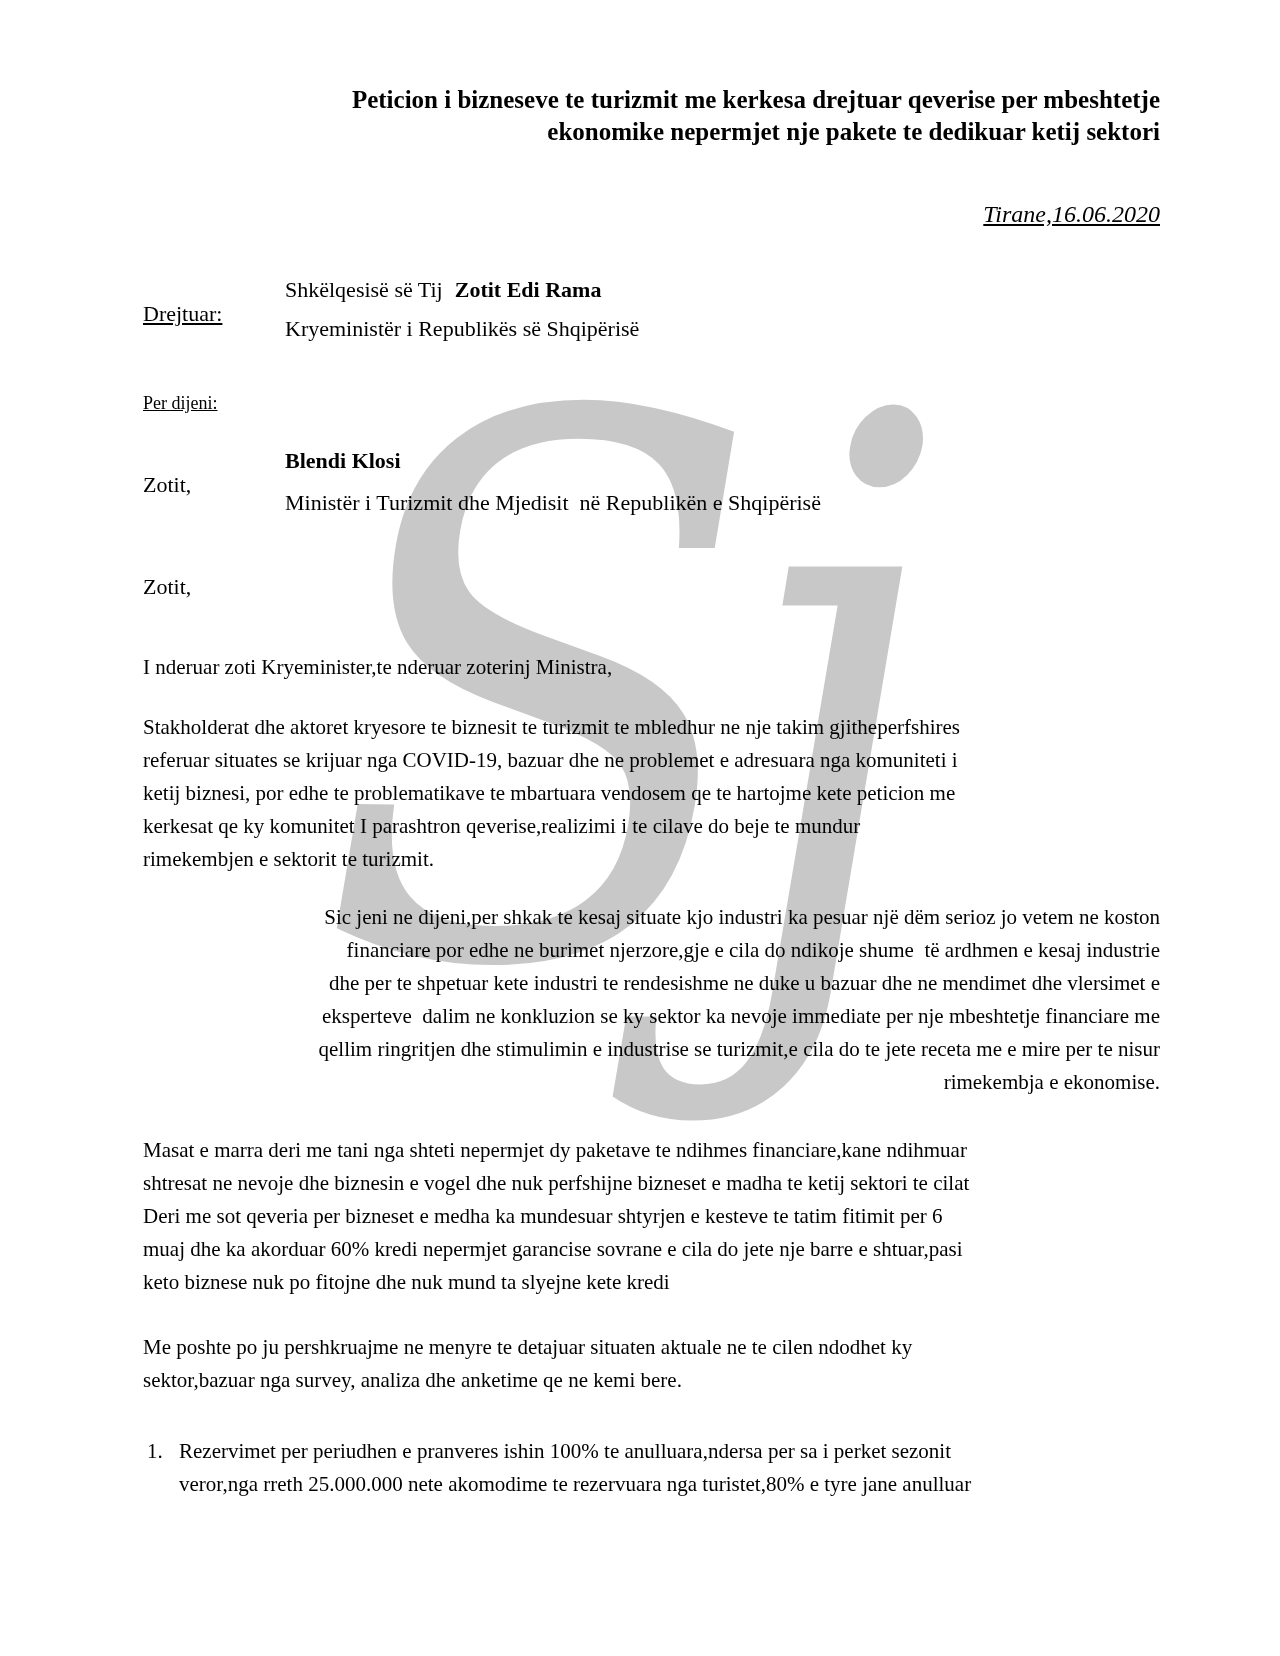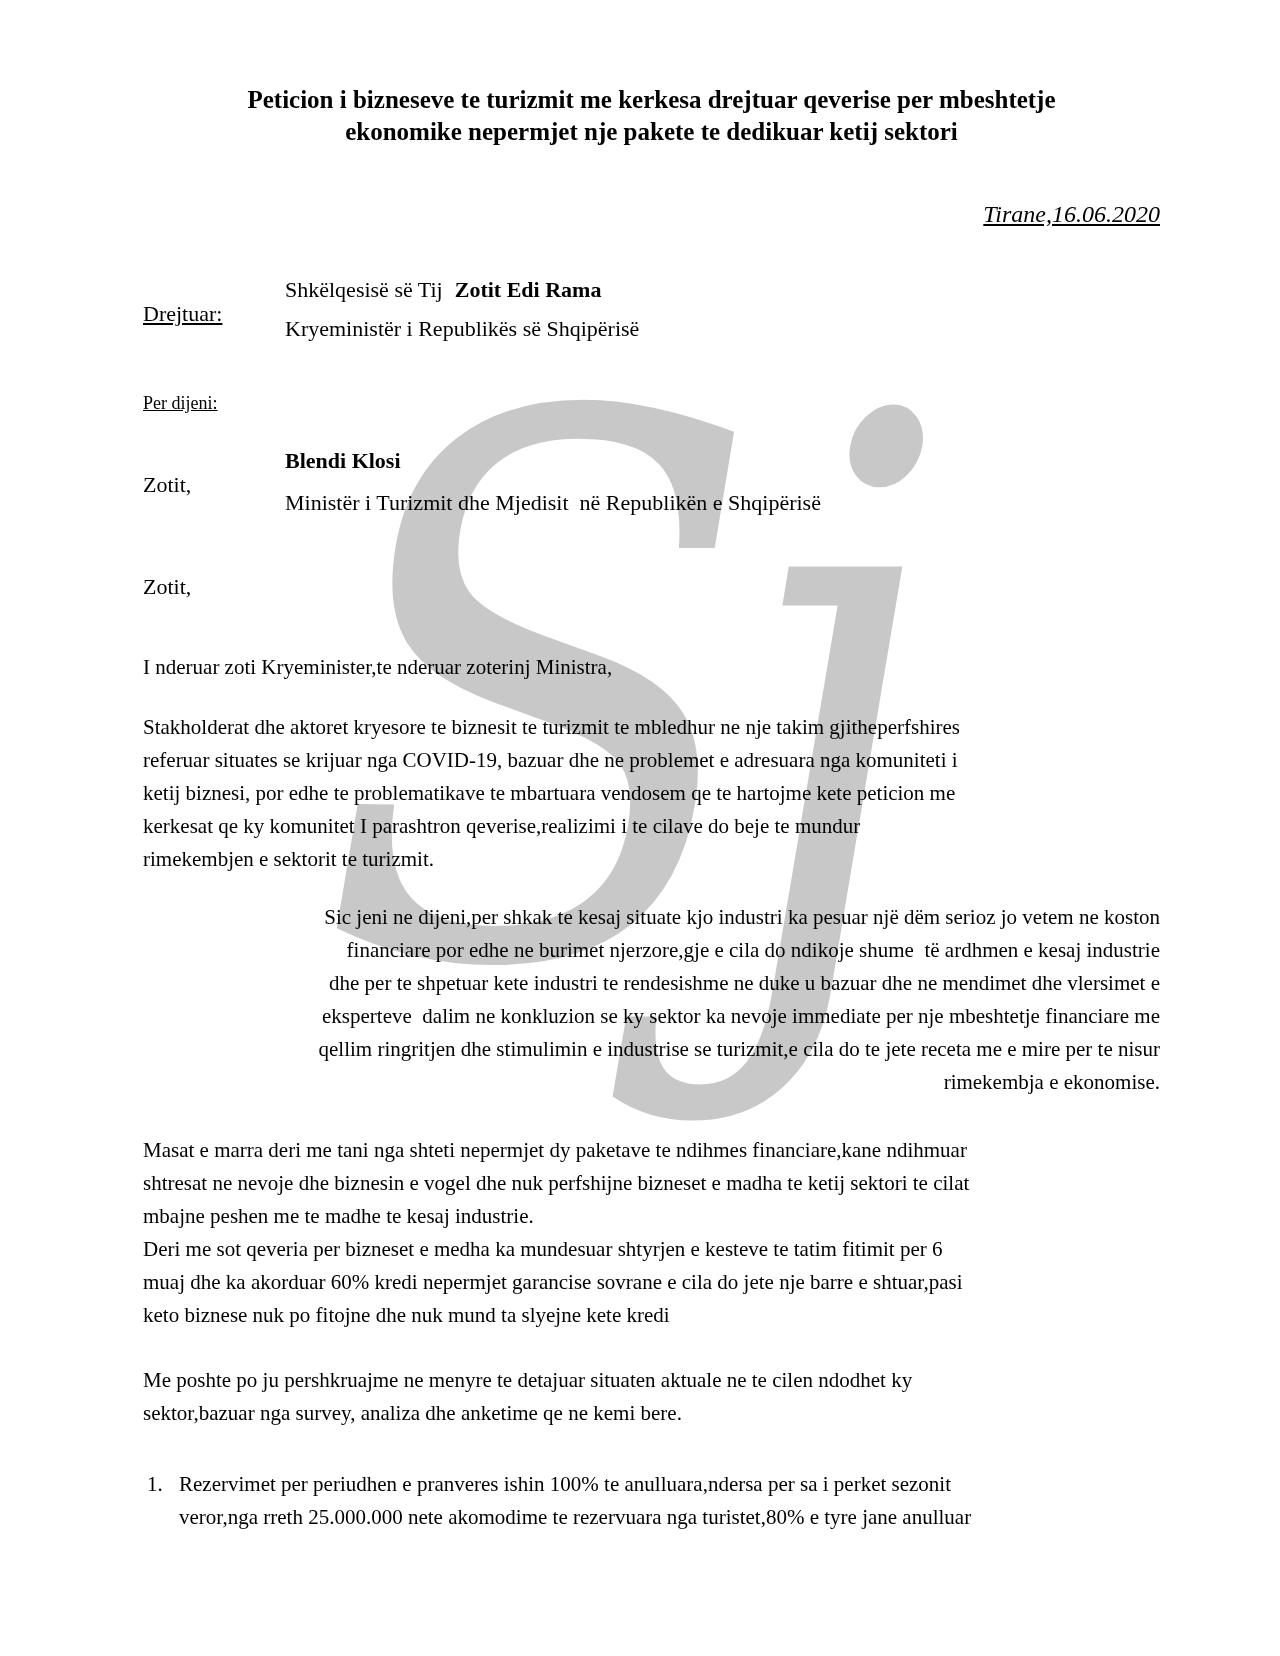--- a/index.html
+++ b/index.html
@@ -28,21 +28,21 @@
     transform-origin: top left;
     user-select: none;
     pointer-events: none;
   }
   .content {
     position: relative;
     z-index: 1;
     padding: 84px 120px 0 143px;
   }
   .title {
-    text-align: center;
+    text-align: right;
     font-weight: bold;
     font-size: 25px;
     line-height: 32px;
   }
   .title .line { white-space: pre-wrap; }
   .date-line {
     margin-top: 52px;
     text-align: right;
     font-style: italic;
     font-size: 24px;
@@ -131,21 +131,20 @@
       <div class="line">financiare por edhe ne burimet njerzore,gje e cila do ndikoje shume  të ardhmen e kesaj industrie</div>
       <div class="line">dhe per te shpetuar kete industri te rendesishme ne duke u bazuar dhe ne mendimet dhe vlersimet e</div>
       <div class="line">eksperteve  dalim ne konkluzion se ky sektor ka nevoje immediate per nje mbeshtetje financiare me</div>
       <div class="line">qellim ringritjen dhe stimulimin e industrise se turizmit,e cila do te jete receta me e mire per te nisur</div>
       <div class="line">rimekembja e ekonomise.</div>
     </div>
 
     <div class="para p3">
       <div class="line">Masat e marra deri me tani nga shteti nepermjet dy paketave te ndihmes financiare,kane ndihmuar</div>
       <div class="line">shtresat ne nevoje dhe biznesin e vogel dhe nuk perfshijne bizneset e madha te ketij sektori te cilat</div>
-      <div class="line">mbajne peshen me te madhe te kesaj industrie.</div>
       <div class="line">Deri me sot qeveria per bizneset e medha ka mundesuar shtyrjen e kesteve te tatim fitimit per 6</div>
       <div class="line">muaj dhe ka akorduar 60% kredi nepermjet garancise sovrane e cila do jete nje barre e shtuar,pasi</div>
       <div class="line">keto biznese nuk po fitojne dhe nuk mund ta slyejne kete kredi</div>
     </div>
 
     <div class="para p4">
       <div class="line">Me poshte po ju pershkruajme ne menyre te detajuar situaten aktuale ne te cilen ndodhet ky</div>
       <div class="line">sektor,bazuar nga survey, analiza dhe anketime qe ne kemi bere.</div>
     </div>
 

